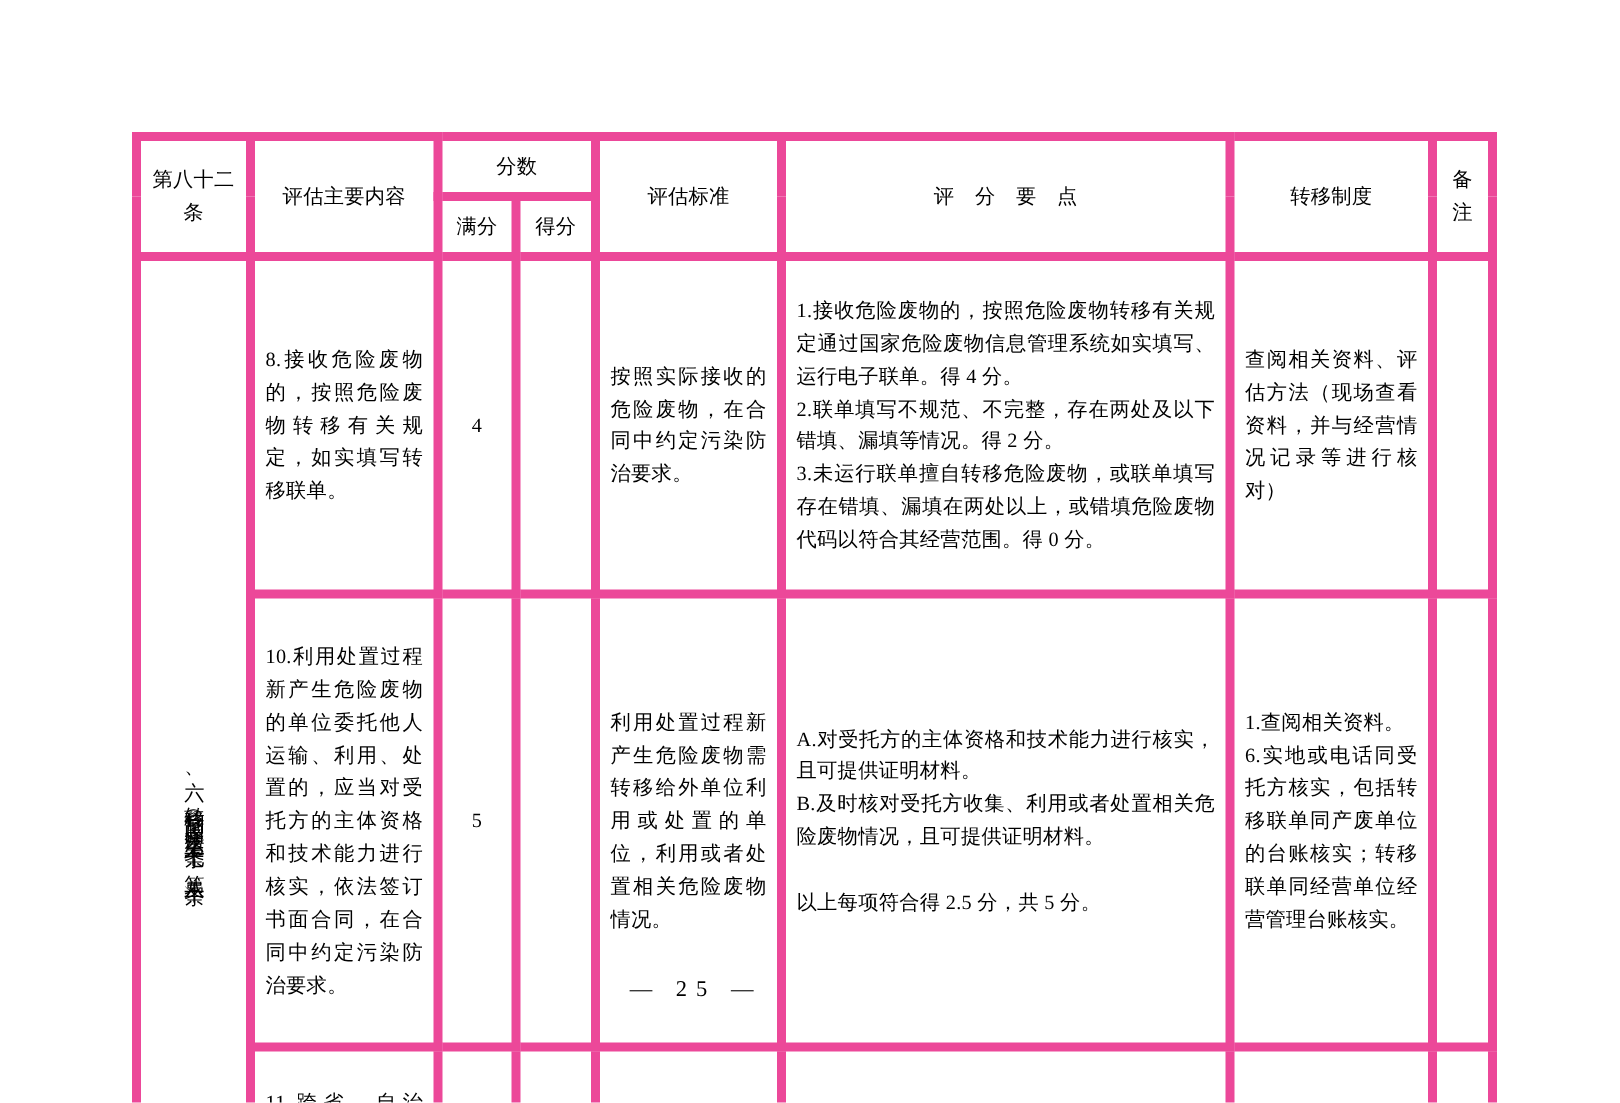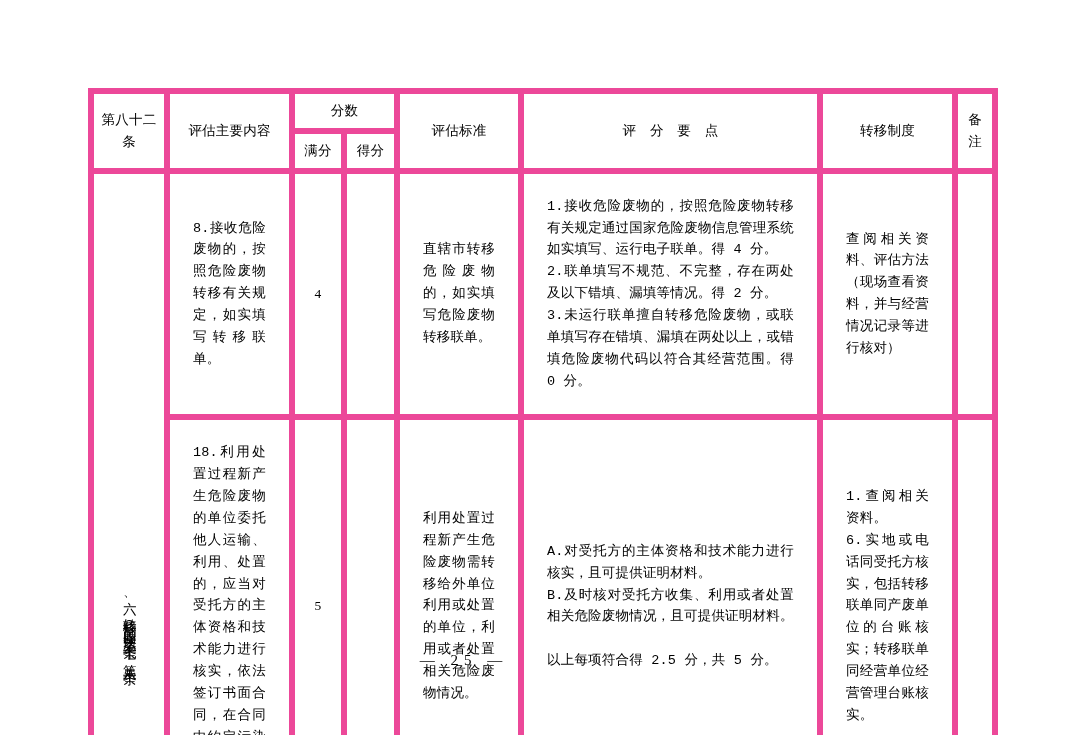--- a/index.html
+++ b/index.html
@@ -79,25 +79,24 @@
     vertical-align: middle;
     padding: 8px 4px;
   }
   .vwrap {
     display: flex;
     justify-content: center;
     align-items: center;
     height: 100%;
   }
   .ptext {
-    margin: 16px;
+    margin: 0;
     white-space: pre-line;
     text-align: justify;
     text-justify: inter-ideograph;
-    font-family: Liberation Mono, monospace;
   }
   .page-number {
     position: absolute;
     left: 0;
     top: 652px;
     width: 928px;
     text-align: center;
     font-size: 15px;
     letter-spacing: 6px;
     font-family: "Liberation Serif", "DejaVu Serif", serif;
@@ -140,35 +139,35 @@
           <div class="vwrap">
             <span class="vertical-item">六、转移制度（《固废法》第三十七条、第八十二条）</span>
           </div>
         </td>
         <td class="cell-top">
             <p class="ptext">8.接收危险废物的，按照危险废物转移有关规定，如实填写转移联单。</p>
           </td>
         <td class="num-cell">4</td>
         <td class="num-cell"></td>
         <td class="cell-top">
-            <p class="ptext">直辖市转移危险废物的，如实填写危险废物转移联单。</p>
+            <p class="ptext">按照实际接收的危险废物，在合同中约定污染防治要求。</p>
           </td>
         <td class="cell-top">
             <p class="ptext">1.接收危险废物的，按照危险废物转移有关规定通过国家危险废物信息管理系统如实填写、运行电子联单。得 4 分。
 2.联单填写不规范、不完整，存在两处及以下错填、漏填等情况。得 2 分。
 3.未运行联单擅自转移危险废物，或联单填写存在错填、漏填在两处以上，或错填危险废物代码以符合其经营范围。得 0 分。</p>
           </td>
         <td class="cell-top">
             <p class="ptext">查阅相关资料、评估方法（现场查看资料，并与经营情况记录等进行核对）</p>
           </td>
         <td></td>
       </tr>
       <tr>
         <td class="cell-top">
-            <p class="ptext">18.利用处置过程新产生危险废物的单位委托他人运输、利用、处置的，应当对受托方的主体资格和技术能力进行核实，依法签订书面合同，在合同中约定污染防治要求。</p>
+            <p class="ptext">10.利用处置过程新产生危险废物的单位委托他人运输、利用、处置的，应当对受托方的主体资格和技术能力进行核实，依法签订书面合同，在合同中约定污染防治要求。</p>
           </td>
         <td class="num-cell">5</td>
         <td class="num-cell"></td>
         <td class="cell-top">
             <p class="ptext">利用处置过程新产生危险废物需转移给外单位利用或处置的单位，利用或者处置相关危险废物情况。</p>
           </td>
         <td class="cell-top">
             <p class="ptext">A.对受托方的主体资格和技术能力进行核实，且可提供证明材料。
 B.及时核对受托方收集、利用或者处置相关危险废物情况，且可提供证明材料。
 

